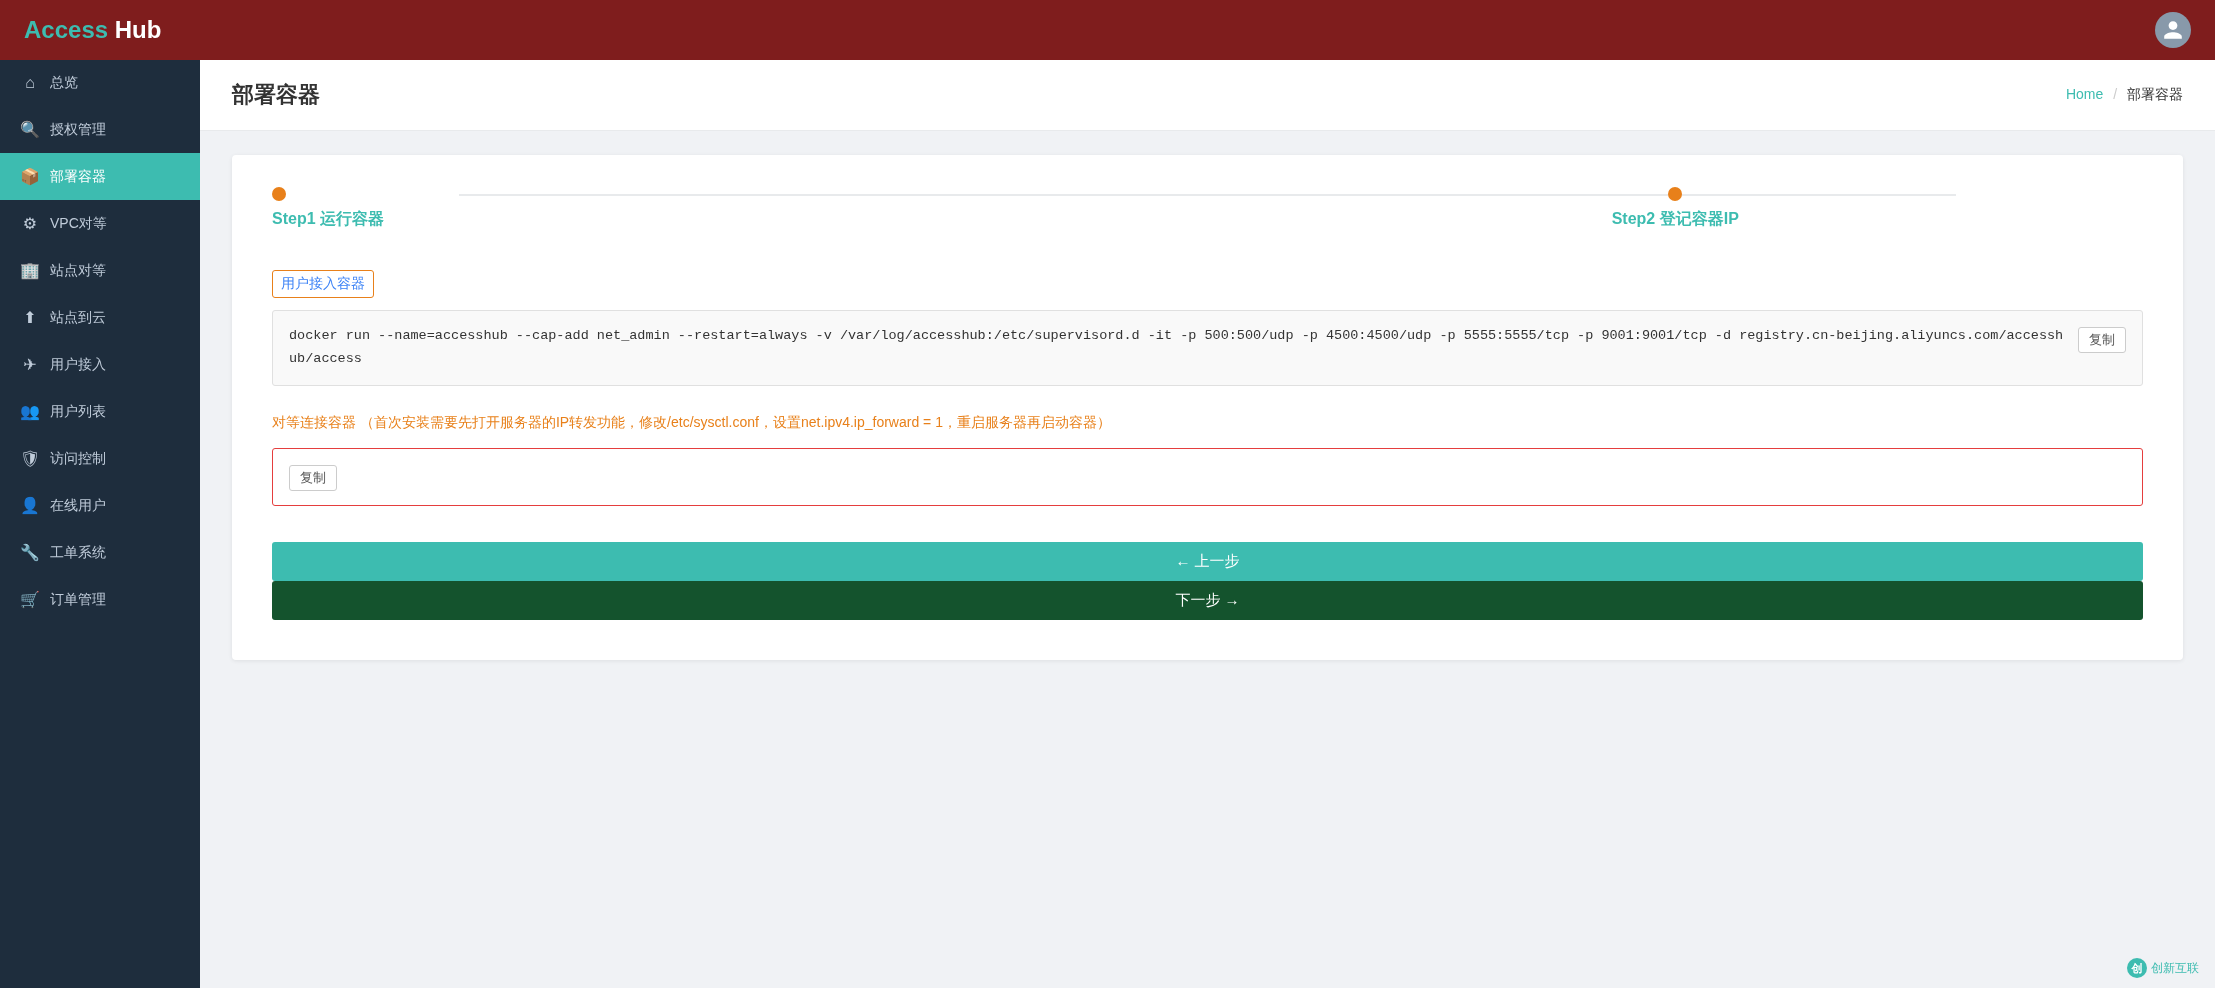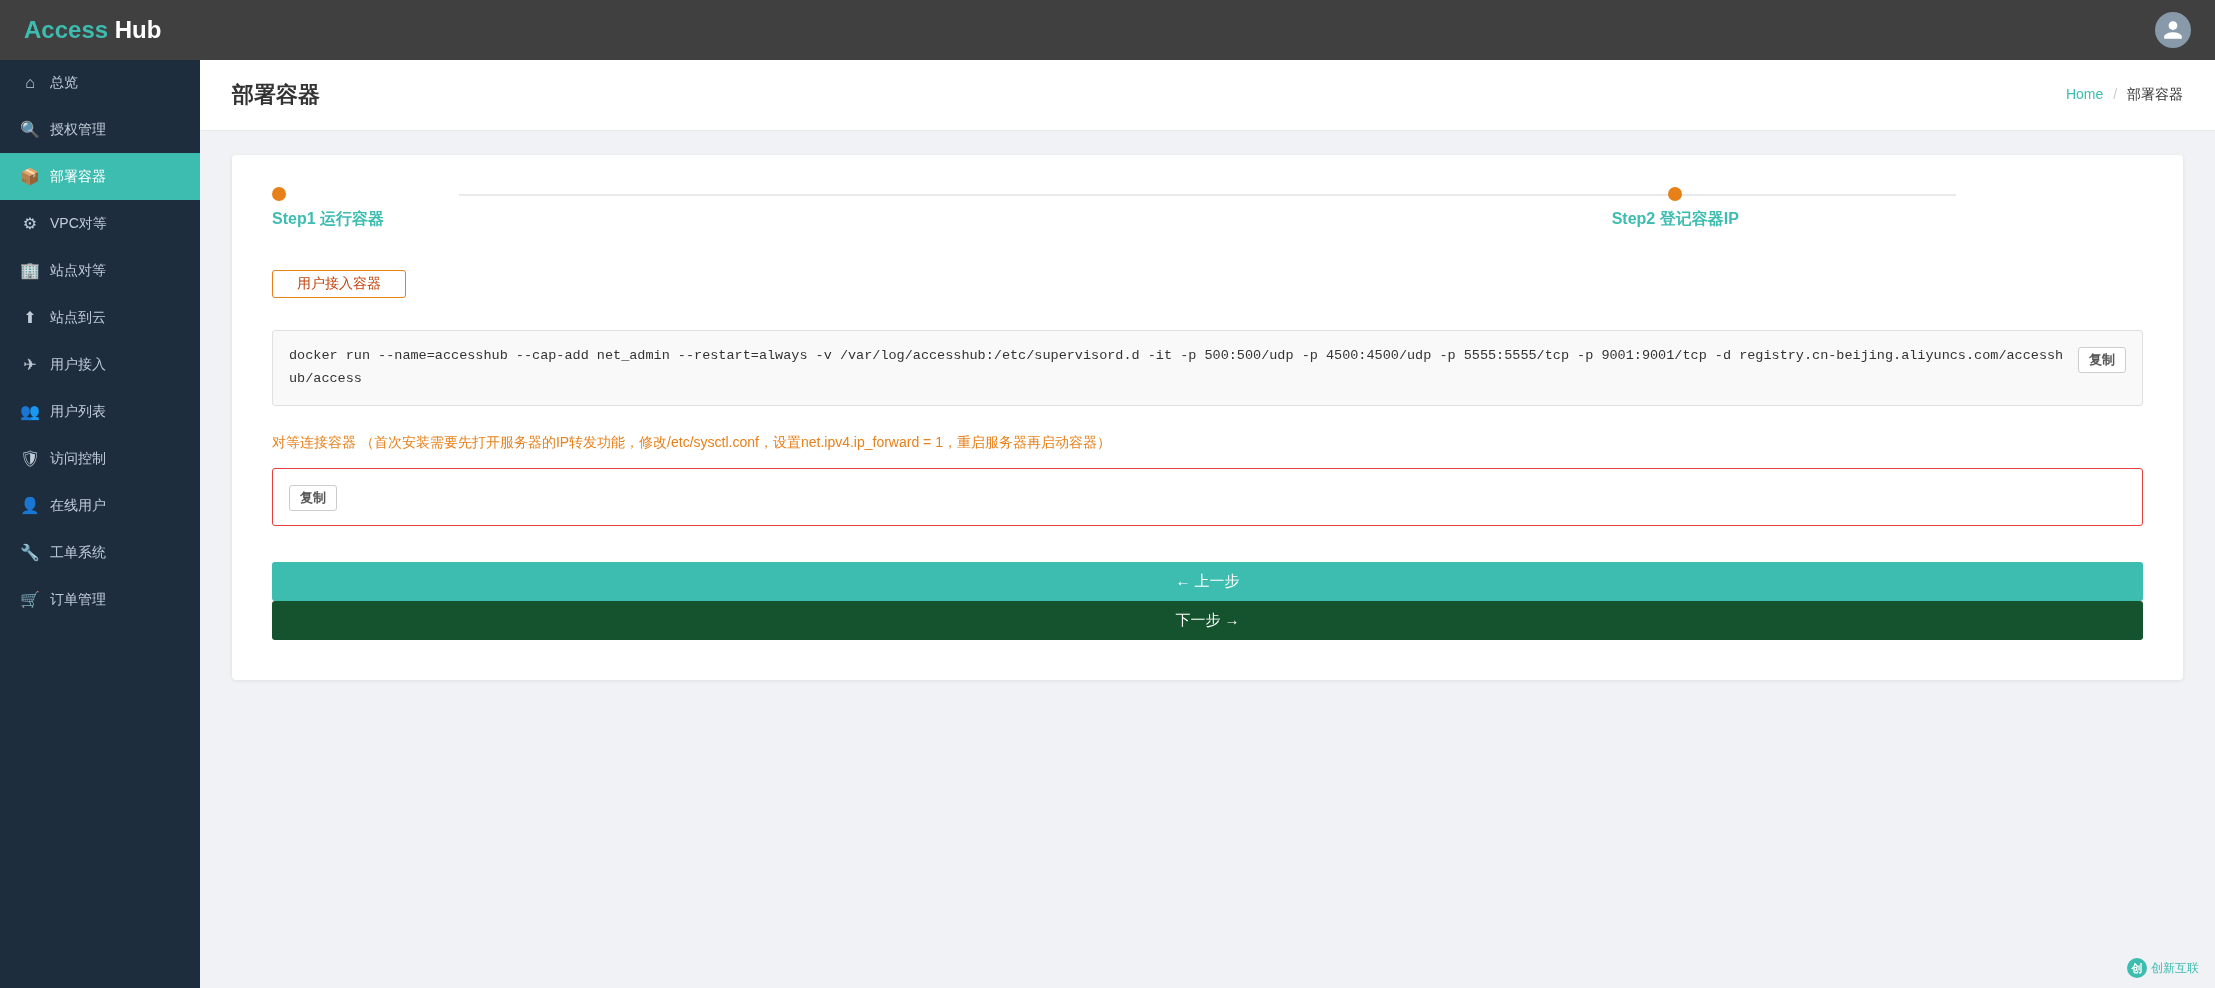--- a/index.html
+++ b/index.html
@@ -1,20 +1,20 @@
 <!DOCTYPE html>
 <html><head>
   <meta charset="utf-8">
   <style>
     * { margin: 0; padding: 0; box-sizing: border-box; }
     body { font-family: "Microsoft YaHei", "PingFang SC", sans-serif; background: #f0f2f5; display: flex; flex-direction: column; height: 100vh; overflow: hidden; }
 
     
     .header {
-      background: #404040;
+      background: #7f1d1d;
       height: 60px;
       display: flex;
       align-items: center;
       justify-content: space-between;
       padding: 0 24px;
       flex-shrink: 0;
     }
     .header-logo {
       font-size: 24px;
       font-weight: bold;
@@ -145,26 +145,26 @@
       color: #3dbcb0;
       white-space: nowrap;
     }
     .step-item:last-child { align-items: flex-end; }
     .step-item:nth-child(2) { align-items: center; }
     .step-item:first-child { align-items: flex-start; }
 
     
     .section-label {
       display: inline-block;
-      padding: 4px 24px;
+      padding: 4px 8px;
       border: 1.5px solid #e8801a;
-      color: #c2410c;
+      color: #3b82f6;
       border-radius: 3px;
       font-size: 14px;
-      margin-bottom: 32px;
+      margin-bottom: 12px;
     }
 
     
     .cmd-box {
       background: #f9f9f9;
       border: 1px solid #e0e0e0;
       border-radius: 3px;
       padding: 14px 16px;
       font-family: "Courier New", monospace;
       font-size: 13.5px;
@@ -180,21 +180,20 @@
       background: #fff;
       border: 1px solid #ccc;
       border-radius: 3px;
       padding: 3px 10px;
       font-size: 13px;
       color: #555;
       cursor: pointer;
       white-space: nowrap;
       flex-shrink: 0;
       margin-top: 2px;
-      font-weight: bold;
     }
 
     
     .warning-note {
       color: #e8801a;
       font-size: 14px;
       margin-bottom: 16px;
     }
 
     

